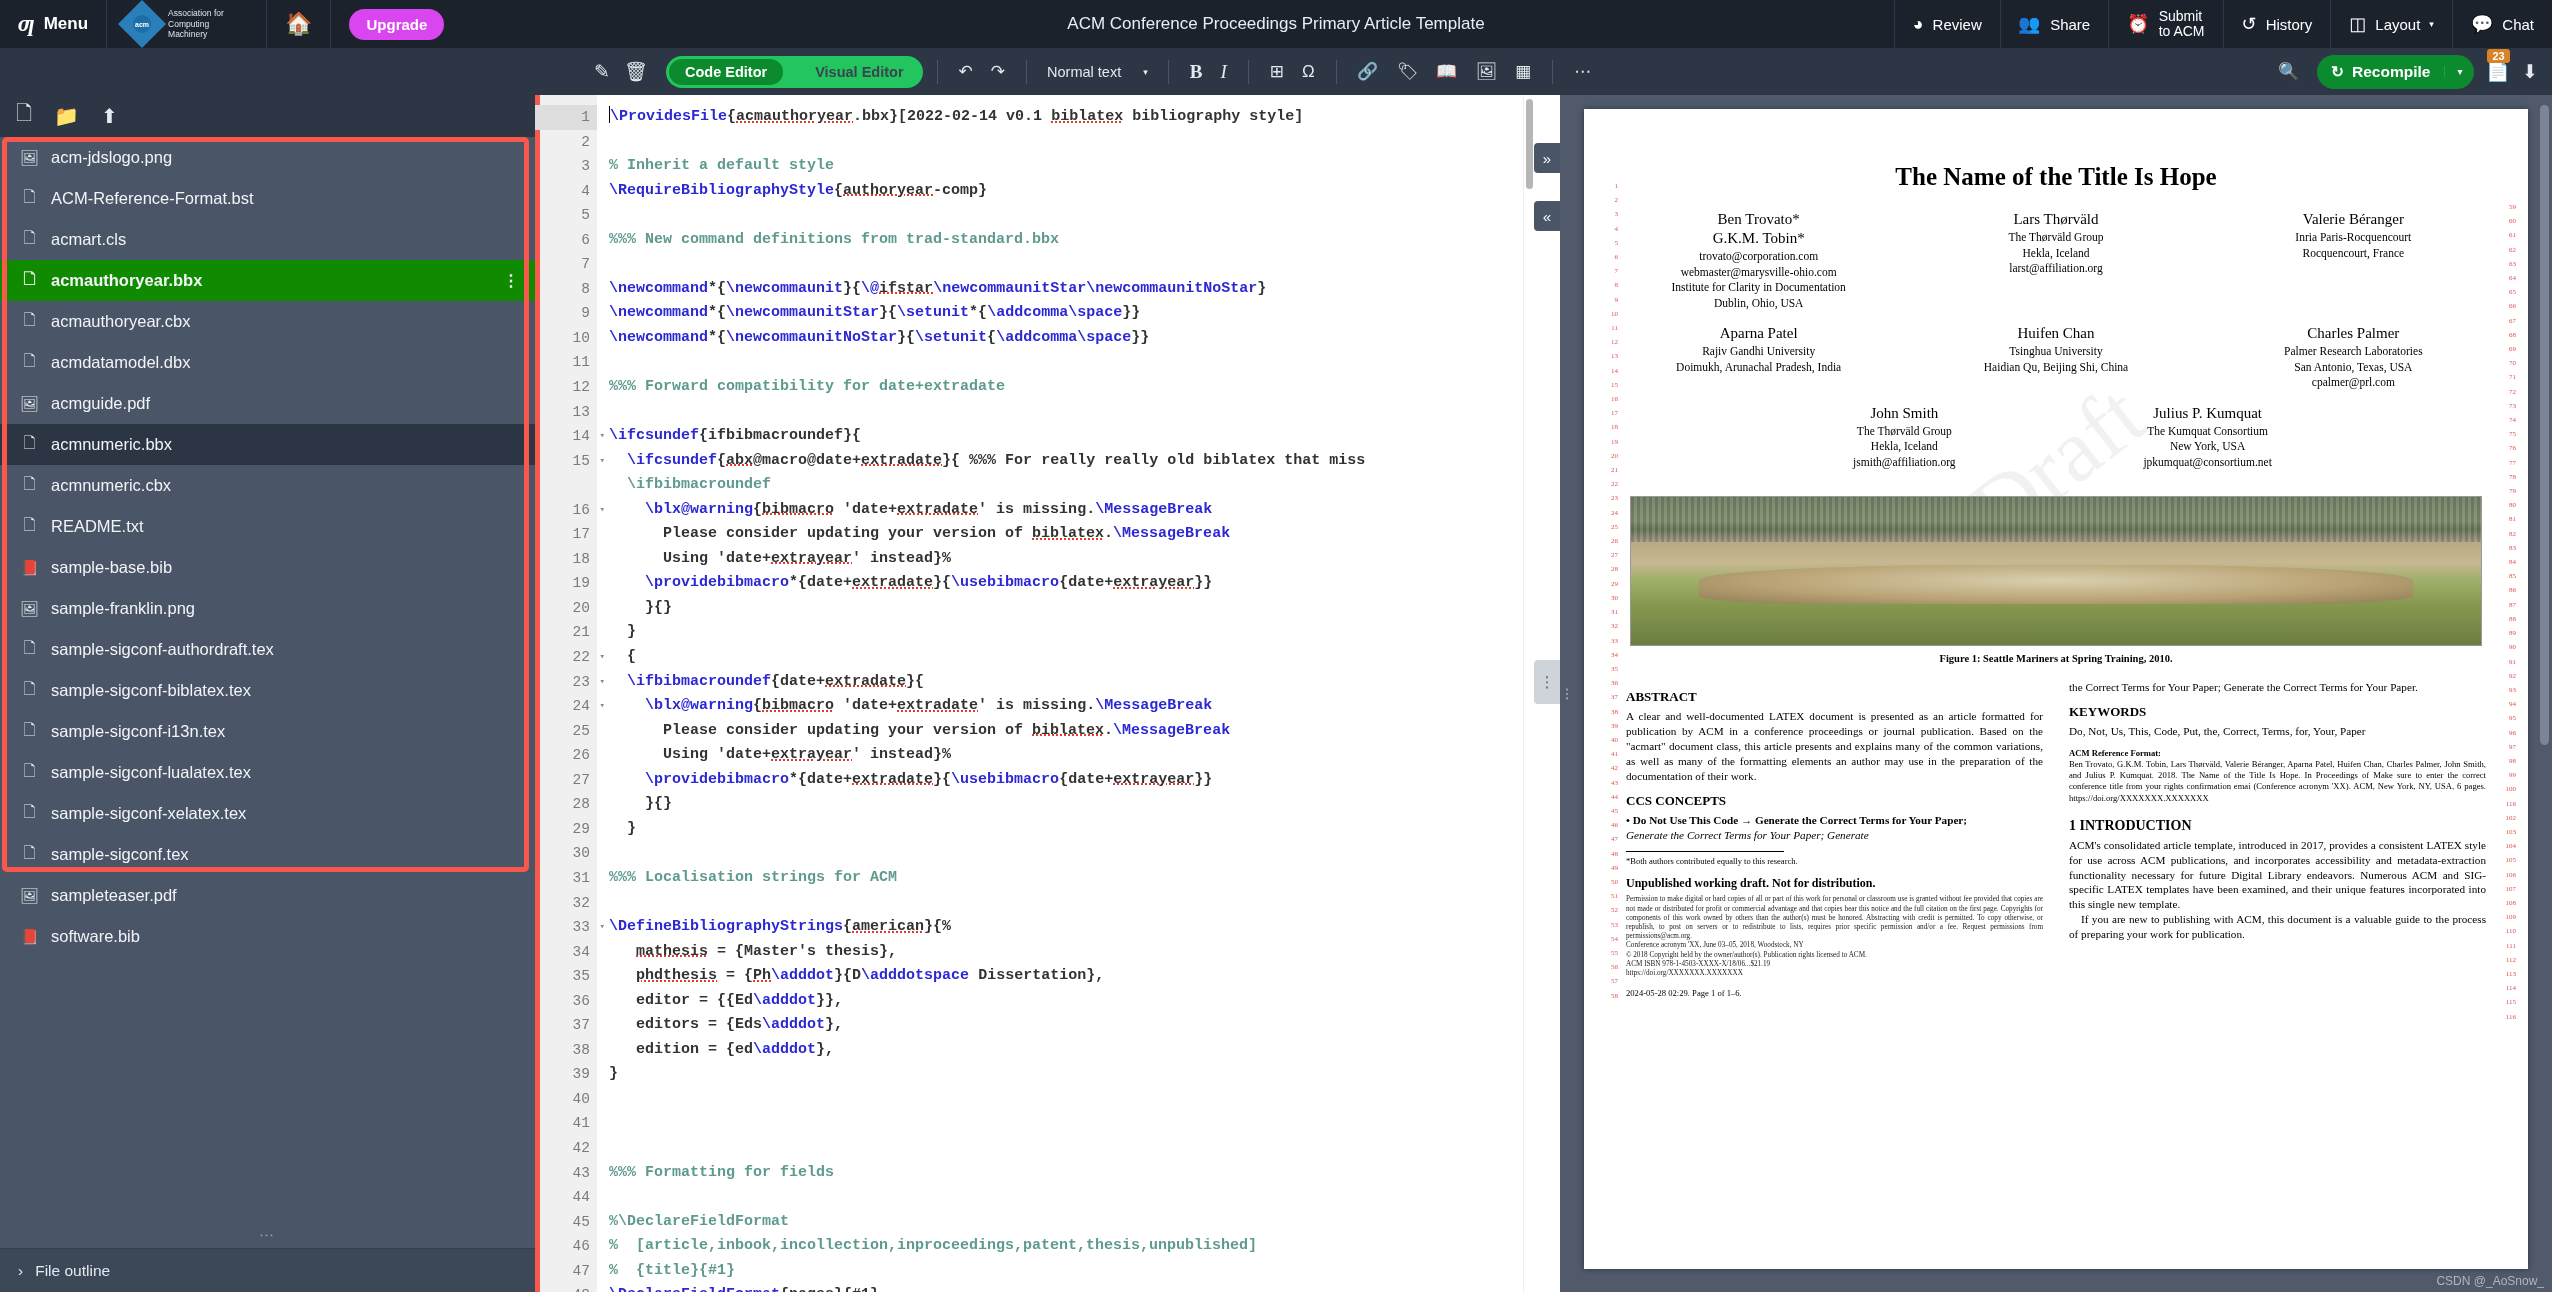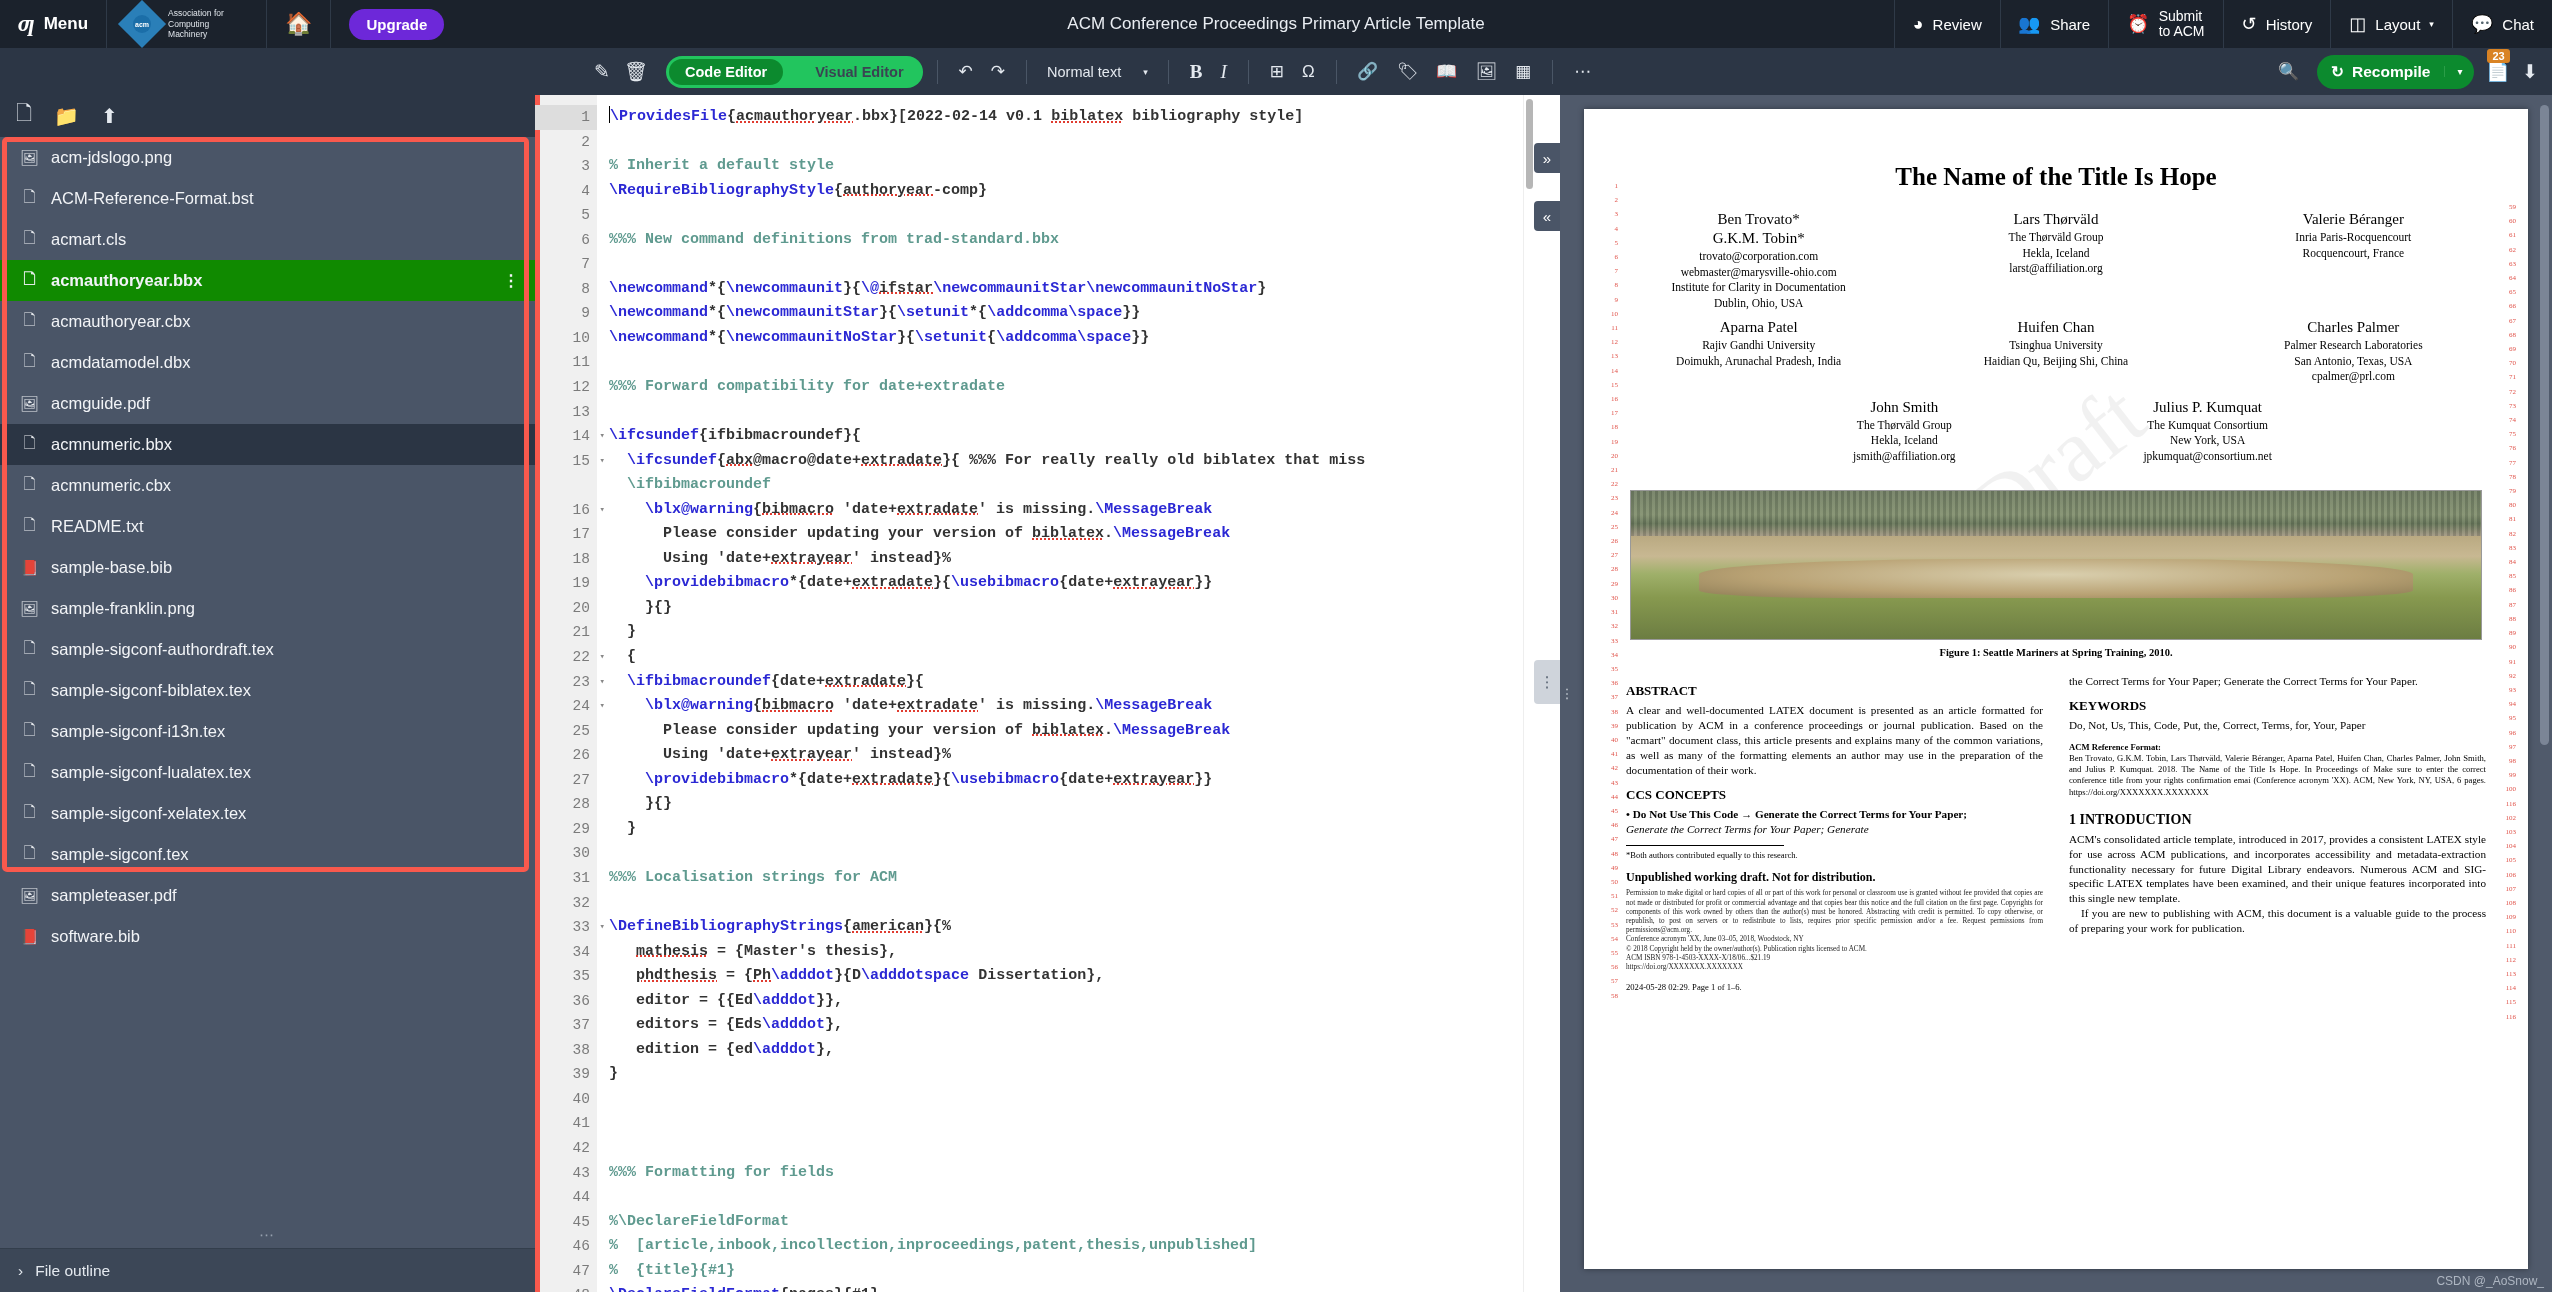--- a/index.html
+++ b/index.html
@@ -29,21 +29,21 @@
     display:flex; align-items:center; justify-content:center;
   }
   .acm-logo span {
     transform: rotate(-45deg); font-size:7px; color:#fff; font-weight:700;
     background:#1b6ea8; border-radius:50%; width:18px;height:18px;
     display:flex;align-items:center;justify-content:center;
   }
   .acm-text { font-size: 8.5px; line-height: 1.25; color: #dfe4ea; max-width: 80px; }
   .home-ic { font-size: 22px; }
   .upgrade-btn {
-    background: #6d28d9; color: #fff; border: none; border-radius: 18px;
+    background: #d946ef; color: #fff; border: none; border-radius: 18px;
     padding: 7px 17px; font-size: 15px; font-weight: 700; cursor: pointer;
     font-family: "Liberation Sans", sans-serif;
   }
   .nav-title {
     position: absolute; left: 0; right: 0; top: 0; bottom: 0;
     display: flex; align-items: center; justify-content: center;
     font-size: 17px; color: #e9edf2; pointer-events: none;
   }
   .nav-right { margin-left: auto; display: flex; align-items: stretch; z-index: 2; }
   .nav-right .nav-cell { border-left: 1px solid #2f3a48; border-right: none; font-size: 15px; }
@@ -624,21 +624,21 @@
               <div class="ln">Hekla, Iceland</div>
               <div class="ln">larst@affiliation.org</div>
             </div>
             <div class="auth">
               <div class="nm">Valerie Béranger</div>
               <div class="ln">Inria Paris-Rocquencourt</div>
               <div class="ln">Rocquencourt, France</div>
             </div>
           </div>
 
-          <div class="authgrid" style="margin-top:8px">
+          <div class="authgrid" style="margin-top:14px">
             <div class="auth">
               <div class="nm">Aparna Patel</div>
               <div class="ln">Rajiv Gandhi University</div>
               <div class="ln">Doimukh, Arunachal Pradesh, India</div>
             </div>
             <div class="auth">
               <div class="nm">Huifen Chan</div>
               <div class="ln">Tsinghua University</div>
               <div class="ln">Haidian Qu, Beijing Shi, China</div>
             </div>

